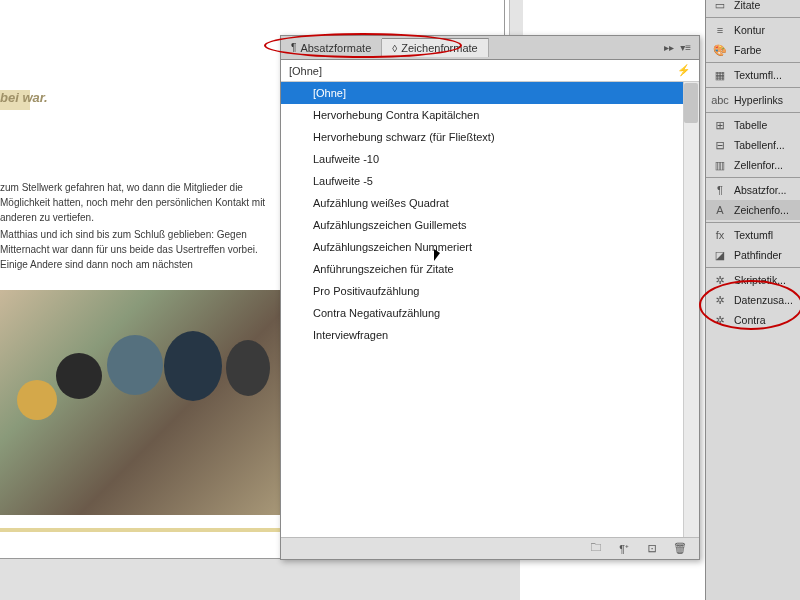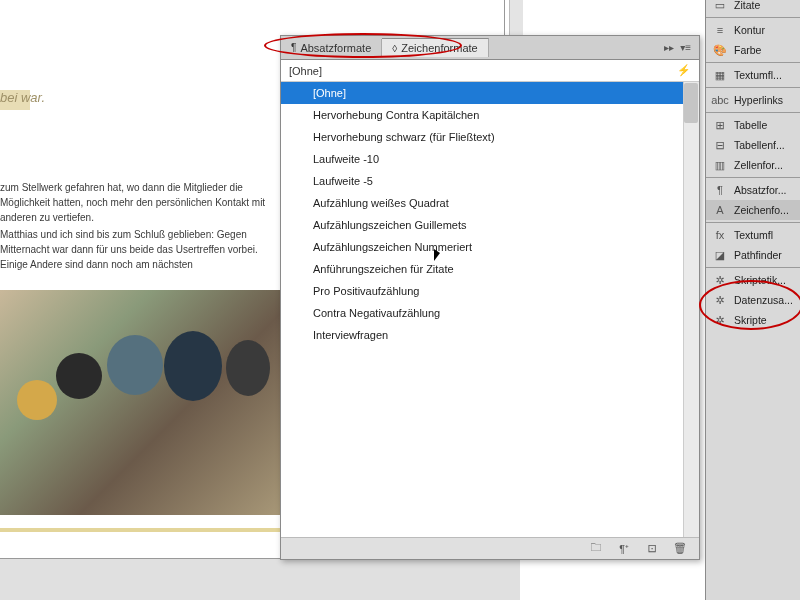--- a/index.html
+++ b/index.html
@@ -1,21 +1,21 @@
 <!DOCTYPE html>
 <html><head>
 <meta charset="utf-8">
 <style>
   * { margin: 0; padding: 0; box-sizing: border-box; font-family: "Segoe UI", Tahoma, sans-serif; }
   body { width: 800px; height: 600px; overflow: hidden; background: #fff; position: relative; }
 
   
   .doc { position: absolute; left: 0; top: 0; width: 520px; height: 600px; background: #fff; }
   .doc-page { position: absolute; left: 0; top: 0; width: 505px; height: 560px; background: #fff; border-right: 1px solid #999; }
-  .doc-quote { position: absolute; left: 0; top: 90px; width: 260px; font-style: italic; color: #9f9168; font-size: 13px; }
+  .doc-quote { position: absolute; left: 0; top: 90px; width: 260px; font-style: italic; color: #9f9168; font-size: 13px; font-weight: bold; }
   .doc-tail { position: absolute; left: 0; top: 90px; width: 30px; height: 20px; background: #e8ddb5; }
   .doc-body { position: absolute; left: 0; top: 180px; width: 275px; font-size: 10px; line-height: 15px; color: #3a3a3a; }
   .doc-body p { margin-bottom: 2px; }
   .doc-photo { position: absolute; left: 0; top: 290px; width: 282px; height: 225px; background: linear-gradient(135deg,#c9b89a 0%,#8a9a7a 30%,#6b5a4a 60%,#a89878 100%); }
   .doc-line { position: absolute; left: 0; top: 528px; width: 505px; height: 4px; background: #e3d59a; }
   .scroll-area { position: absolute; left: 0; top: 558px; width: 520px; height: 42px; background: #e0e0e0; border-top: 1px solid #999; }
   .vscroll { position: absolute; left: 509px; top: 0; width: 14px; height: 558px; background: #e4e4e4; border-left:1px solid #bbb; }
 
   
   .panel { position: absolute; left: 280px; top: 35px; width: 420px; height: 525px; background: #f2f2f2; border: 1px solid #8a8a8a; box-shadow: 2px 2px 6px rgba(0,0,0,.3); }
@@ -217,19 +217,19 @@
       <div class="sb-item">
         <span class="sb-icon">✲</span>
         <span>Skriptetik...</span>
       </div>
       <div class="sb-item">
         <span class="sb-icon">✲</span>
         <span>Datenzusa...</span>
       </div>
       <div class="sb-item">
         <span class="sb-icon">✲</span>
-        <span>Skripte</span>
+        <span>Contra</span>
       </div>
     </div>
   </div>
 
 <div class="anno anno1"></div>
 <div class="anno anno2"></div>
 
 </body></html>

